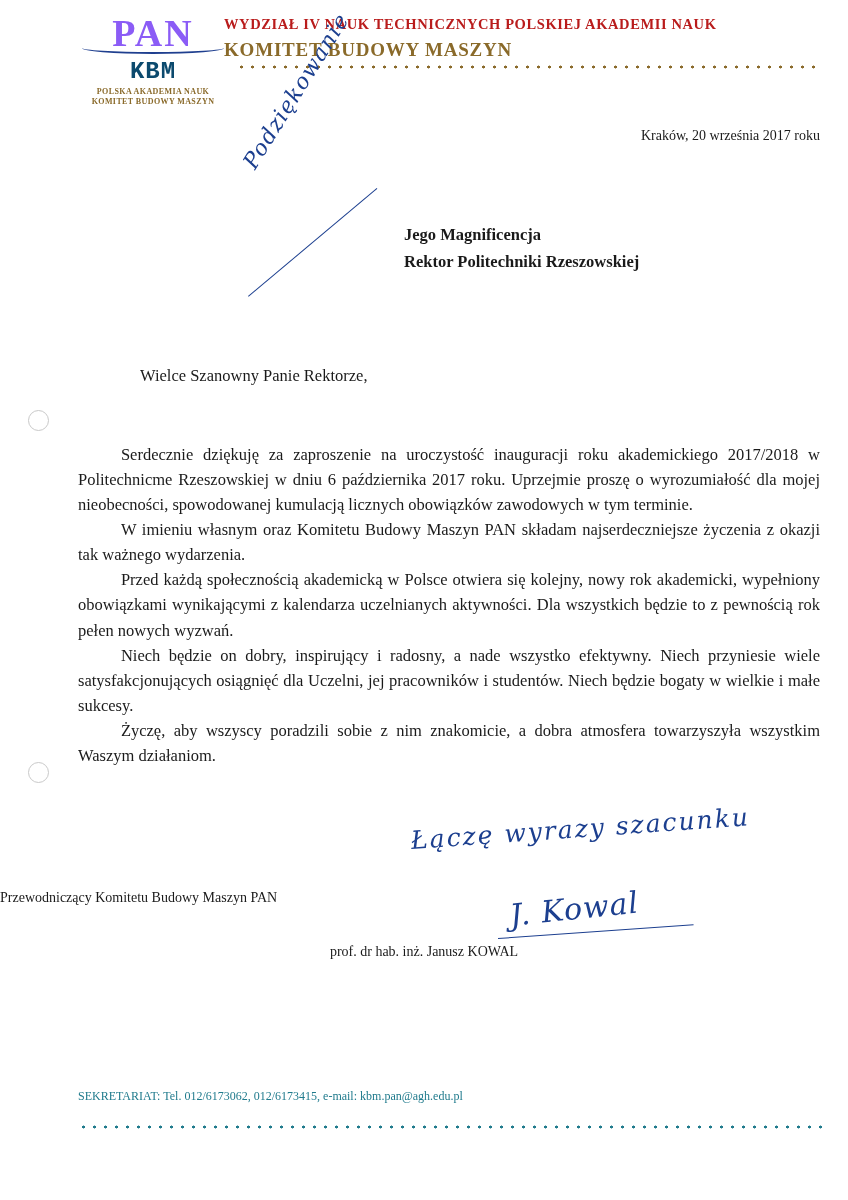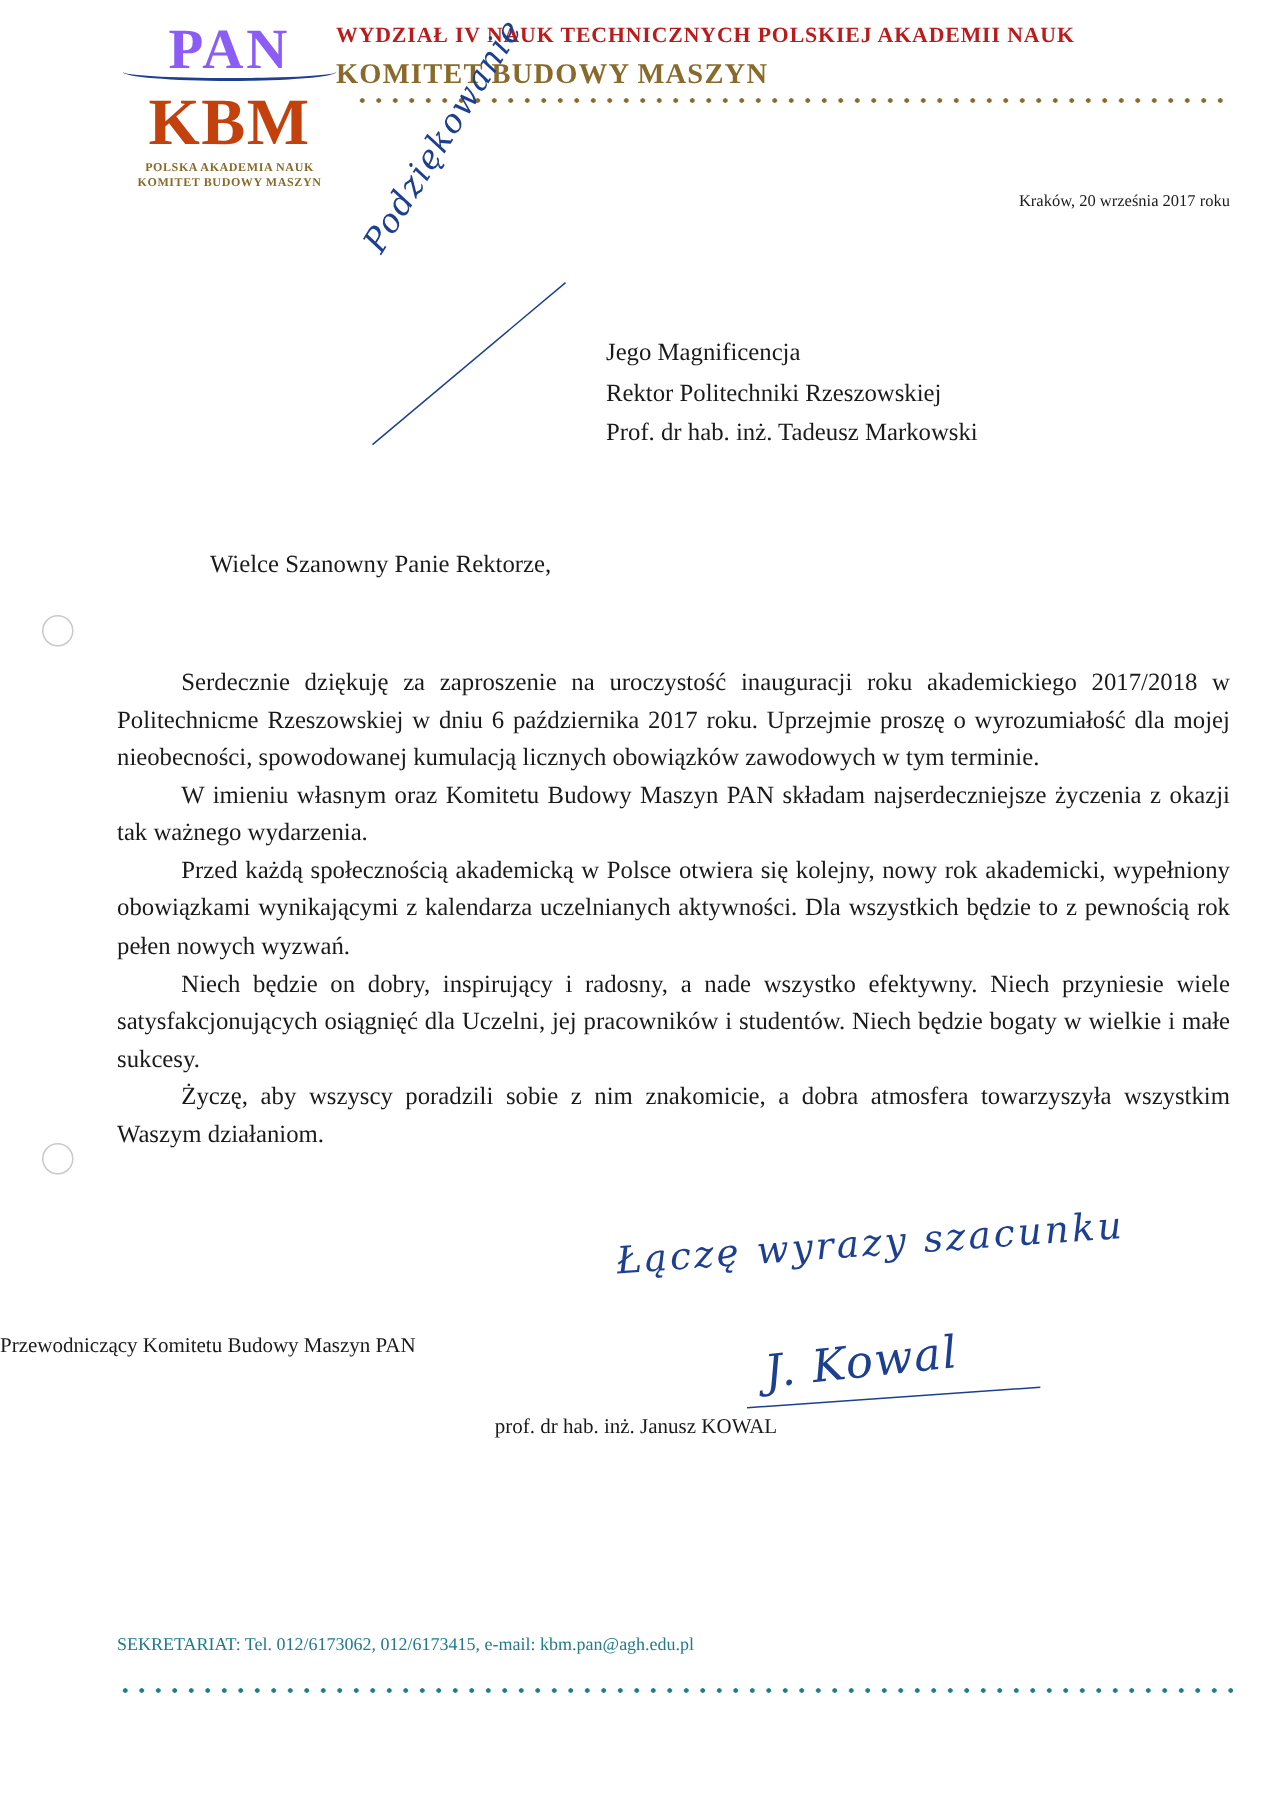--- a/index.html
+++ b/index.html
@@ -43,24 +43,24 @@
   .logo-pan .pan-swoosh {
     position: absolute;
     left: 4px;
     right: 4px;
     bottom: -2px;
     height: 10px;
     border-bottom: 2px solid #1f3f8f;
     border-radius: 0 0 50% 50%;
   }
   .logo-kbm {
-    font-family: Liberation Serif, serif;
-    font-size: 44px;
-    font-weight: bold;
-    color: #c2410c;
+    font-family: Liberation Mono, monospace;
+    font-size: 24px;
+    font-weight: bold;
+    color: #0c4a6e;
     letter-spacing: 1px;
     line-height: 1;
     margin-top: 8px;
   }
   .logo-sub1, .logo-sub2 {
     font-family: Liberation Serif, serif;
     font-size: 8px;
     font-weight: bold;
     color: #8a6a2a;
     letter-spacing: 0.4px;
@@ -98,28 +98,28 @@
     background-image: radial-gradient(circle, #8a6a2a 1.4px, rgba(0,0,0,0) 1.6px);
     background-size: 11px 6px;
     background-repeat: repeat-x;
   }
 
   
   .date-line {
     position: absolute;
     right: 28px;
     top: 128px;
-    font-size: 11px;
+    font-size: 14px;
   }
   .addressee {
     position: absolute;
     left: 404px;
     top: 222px;
     font-size: 16.5px;
-    font-weight: normal;
+    font-weight: bold;
     line-height: 1.62;
   }
   .salutation {
     position: absolute;
     left: 140px;
     top: 366px;
     font-size: 16.5px;
   }
   .letter-body {
     position: absolute;
@@ -268,21 +268,20 @@
 <div class="punch punch-2"></div>
 
 <div class="date-line">Kraków, 20 września 2017 roku</div>
 
 <div class="sig-handwriting sig-top">Podziękowanie</div>
 <div class="sig-top-stroke"></div>
 
 <div class="addressee">
   <div>Jego Magnificencja</div>
   <div>Rektor Politechniki Rzeszowskiej</div>
-  <div>Prof. dr hab. inż. Tadeusz Markowski</div>
 </div>
 
 <div class="salutation">Wielce Szanowny Panie Rektorze,</div>
 
 <div class="letter-body">
   <p>Serdecznie dziękuję za zaproszenie na uroczystość inauguracji roku akademickiego 2017/2018 w Politechnicme Rzeszowskiej w dniu 6 października 2017 roku. Uprzejmie proszę o wyrozumiałość dla mojej nieobecności, spowodowanej kumulacją licznych obowiązków zawodowych w tym terminie.</p>
   <p>W imieniu własnym oraz Komitetu Budowy Maszyn PAN składam najserdeczniejsze życzenia z okazji tak ważnego wydarzenia.</p>
   <p>Przed każdą społecznością akademicką w Polsce otwiera się kolejny, nowy rok akademicki, wypełniony obowiązkami wynikającymi z kalendarza uczelnianych aktywności. Dla wszystkich będzie to z pewnością rok pełen nowych wyzwań.</p>
   <p>Niech będzie on dobry, inspirujący i radosny, a nade wszystko efektywny. Niech przyniesie wiele satysfakcjonujących osiągnięć dla Uczelni, jej pracowników i studentów. Niech będzie bogaty w wielkie i małe sukcesy.</p>
   <p>Życzę, aby wszyscy poradzili sobie z nim znakomicie, a dobra atmosfera towarzyszyła wszystkim Waszym działaniom.</p>

